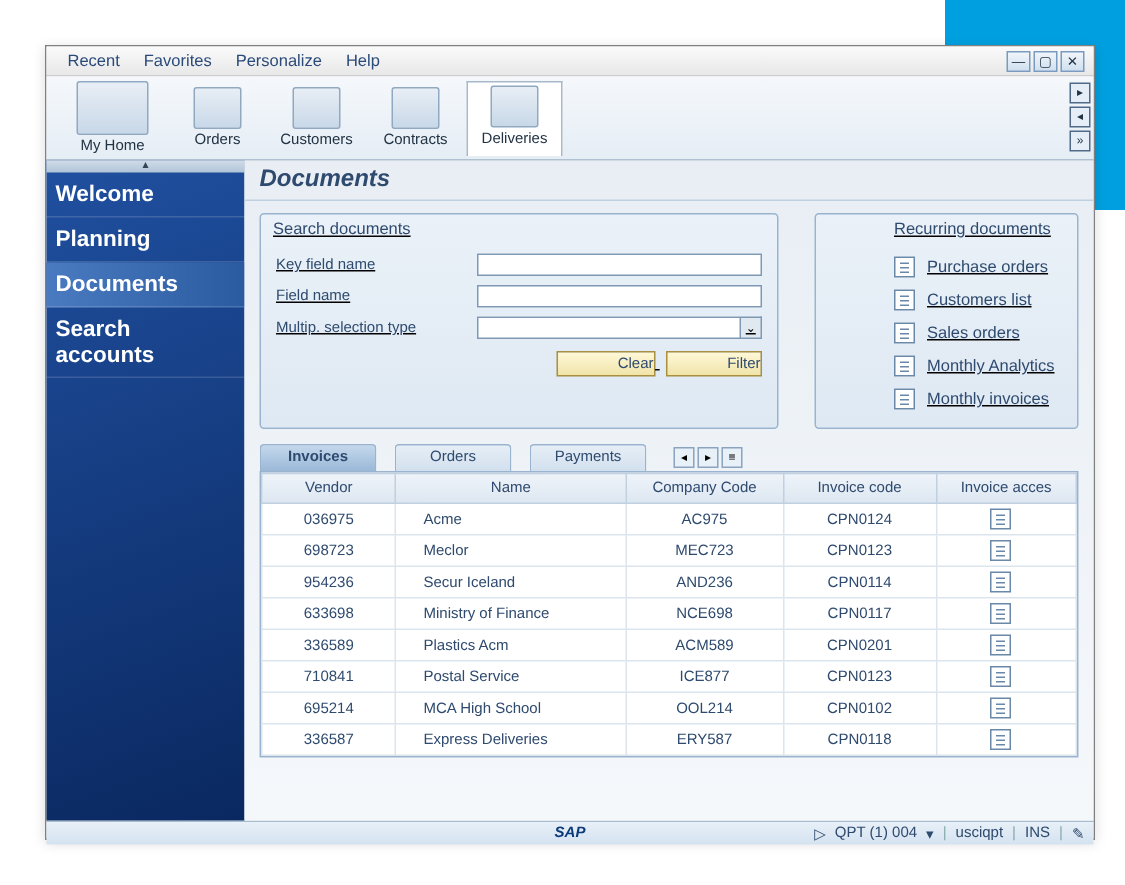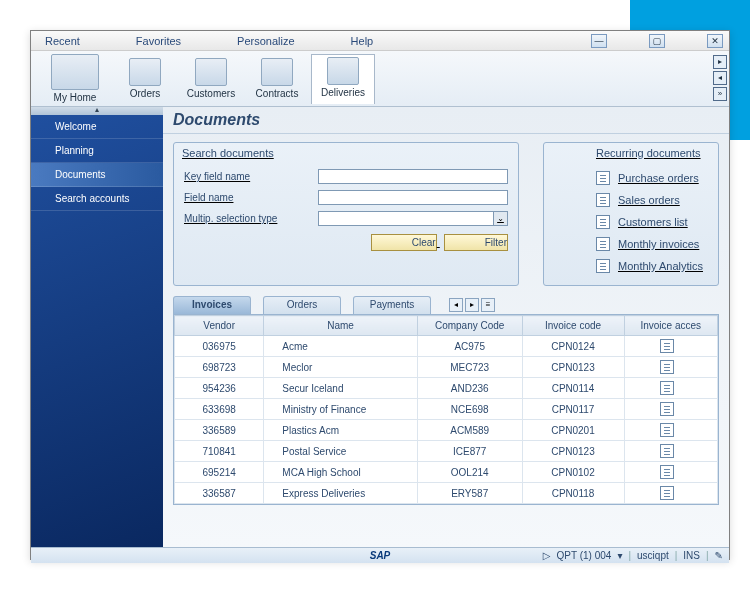--- a/index.html
+++ b/index.html
@@ -1,35 +1,35 @@
 <!DOCTYPE html>
 <html><head>
 <meta charset="utf-8">
 <style>
 * { box-sizing: border-box; margin: 0; padding: 0; }
 body { font-family: Arial, sans-serif; font-size: 11px; background: #fff; width: 750px; height: 590px; overflow: hidden; position: relative; }
 .bg-shape { position: absolute; right: 0; top: 0; width: 120px; height: 140px; background: #00a0e0; z-index: 0; }
 .window { position: absolute; left: 30px; top: 30px; width: 700px; height: 530px; background: #fff; border: 1px solid #808080; z-index: 2; box-shadow: 0 2px 8px rgba(0,0,0,0.15); }
-.menubar { height: 20px; background: linear-gradient(#fafafa,#e8e8e8); border-bottom: 1px solid #ccc; display: flex; align-items: center; padding: 0 6px; gap: 40px; }
+.menubar { height: 20px; background: linear-gradient(#fafafa,#e8e8e8); border-bottom: 1px solid #ccc; display: flex; align-items: center; padding: 0 6px; }
 .menubar .menu-item { padding: 2px 8px; color: #2a4a7a; cursor: default; }
 .menubar .spacer { flex: 1; }
 .win-btn { width: 16px; height: 14px; border: 1px solid #7a9ac0; margin-left: 2px; background: linear-gradient(#f0f5fa,#d0e0f0); display: flex; align-items: center; justify-content: center; font-size: 9px; color: #234; }
 .toolbar { height: 56px; background: linear-gradient(#f5f8fb,#e5edf5); border-bottom: 1px solid #b0c0d0; display: flex; align-items: center; padding: 0 8px; position: relative; }
 .tool-item { display: flex; flex-direction: column; align-items: center; width: 64px; padding: 2px; margin-right: 2px; cursor: default; }
 .tool-item.myhome { width: 72px; }
 .tool-item .tool-icon { width: 32px; height: 28px; background: linear-gradient(#e8eef5,#c8d8e8); border: 1px solid #90a8c0; border-radius: 2px; margin-bottom: 2px; }
 .tool-item.myhome .tool-icon { width: 48px; height: 36px; }
 .tool-item.active { background: #fff; border: 1px solid #a8b8ca; border-bottom: none; padding-bottom: 6px; }
 .tool-item .label { font-size: 10px; color: #234; }
 .nav-arr { position: absolute; right: 2px; top: 4px; width: 14px; }
 .nav-arr div { border: 1px solid #506a8a; height: 14px; margin-bottom: 2px; background: #e5eef7; font-size: 8px; text-align: center; line-height: 12px; color: #234; }
 .content { display: flex; height: 440px; }
 .sidebar { width: 132px; background: linear-gradient(160deg,#2050a0,#0a2860); display: flex; flex-direction: column; }
 .collapse-bar { height: 8px; background: linear-gradient(#d0dce8,#b0c4d8); text-align: center; font-size: 8px; color: #345; line-height: 6px; }
-.side-item { padding: 6px 24px; color: #fff; font-size: 10px; font-weight: normal; border-bottom: 1px solid rgba(255,255,255,0.15); cursor: default; }
+.side-item { padding: 6px 6px; color: #fff; font-size: 15px; font-weight: bold; border-bottom: 1px solid rgba(255,255,255,0.15); cursor: default; }
 .side-item.sel { background: linear-gradient(90deg,#4a7ac0,#2a5aa0); }
 .main { flex: 1; background: linear-gradient(#e8eef4,#f5f8fb); display: flex; flex-direction: column; overflow: hidden; }
 .page-title { font-size: 16px; font-weight: bold; font-style: italic; color: #2e4a6e; padding: 4px 10px; border-bottom: 1px solid #c0d0e0; }
 .body { padding: 8px 10px; flex: 1; overflow: auto; }
 .row1 { display: flex; gap: 24px; margin-bottom: 10px; text-decoration: underline; }
 .panel { border: 1px solid #9ab4d0; background: linear-gradient(#eaf1f8,#dfe9f3); border-radius: 3px; }
 .panel-hd { padding: 4px 8px; color: #2e4a6e; font-size: 11px; }
 .search-panel { flex: 1; }
 .search-body { padding: 6px 10px 8px; }
 .field-row { display: flex; align-items: center; margin-bottom: 6px; }
@@ -143,33 +143,33 @@
 
           <div class="panel recur-panel">
             <div class="panel-hd">Recurring documents</div>
             <div class="recur-body" id="recur-list">
                 <div class="recur-item">
                   <span class="doc-ico"></span>
                   <span>Purchase orders</span>
                 </div>
                 <div class="recur-item">
                   <span class="doc-ico"></span>
+                  <span>Customers list</span>
+                </div>
+                <div class="recur-item">
+                  <span class="doc-ico"></span>
                   <span>Sales orders</span>
                 </div>
                 <div class="recur-item">
                   <span class="doc-ico"></span>
-                  <span>Customers list</span>
+                  <span>Monthly Analytics</span>
                 </div>
                 <div class="recur-item">
                   <span class="doc-ico"></span>
                   <span>Monthly invoices</span>
-                </div>
-                <div class="recur-item">
-                  <span class="doc-ico"></span>
-                  <span>Monthly Analytics</span>
                 </div>
               </div>
           </div>
         </div>
 
         <div class="tabs">
           <div class="tab sel">Invoices</div>
           <div class="tab">Orders</div>
           <div class="tab">Payments</div>
           <div class="tab-nav">

